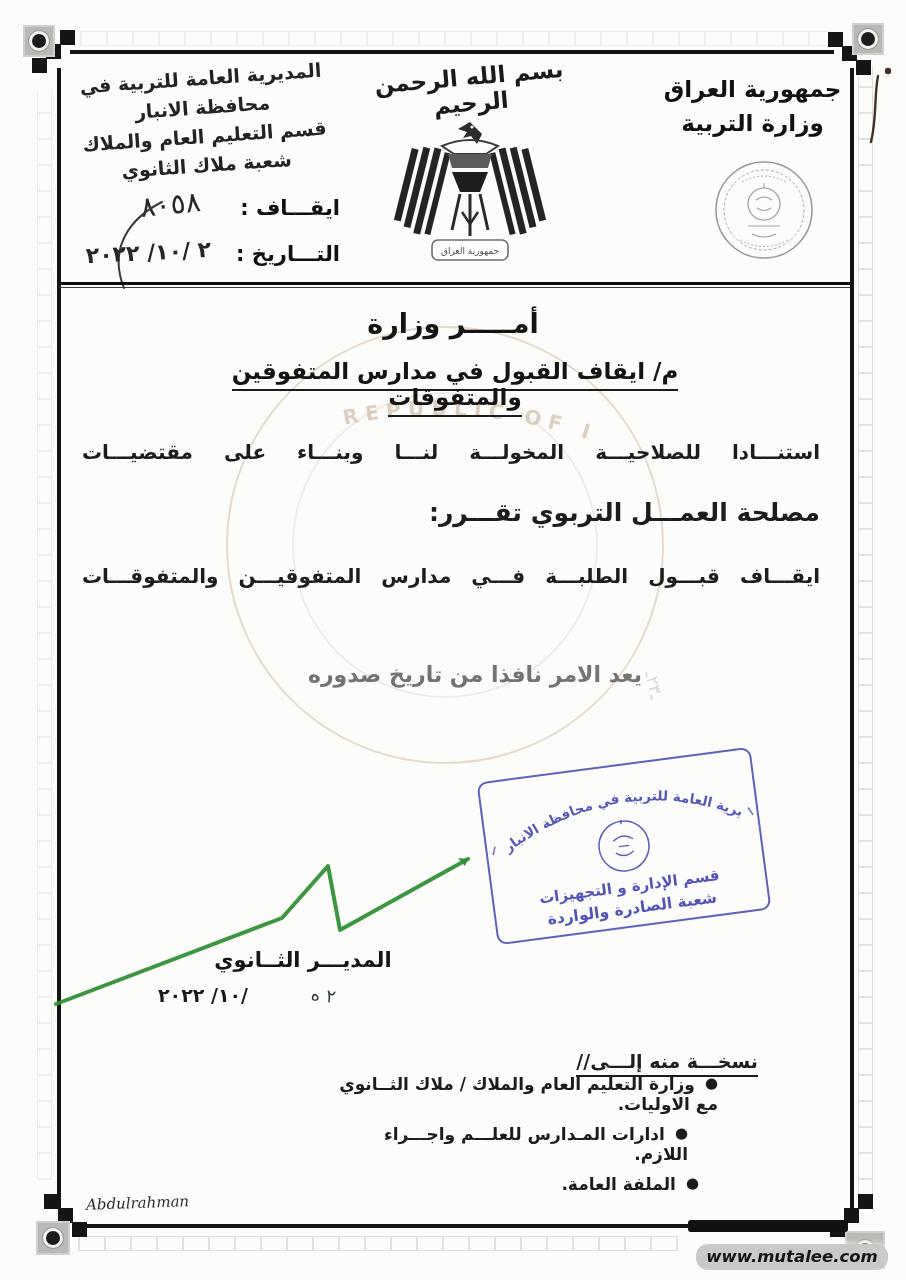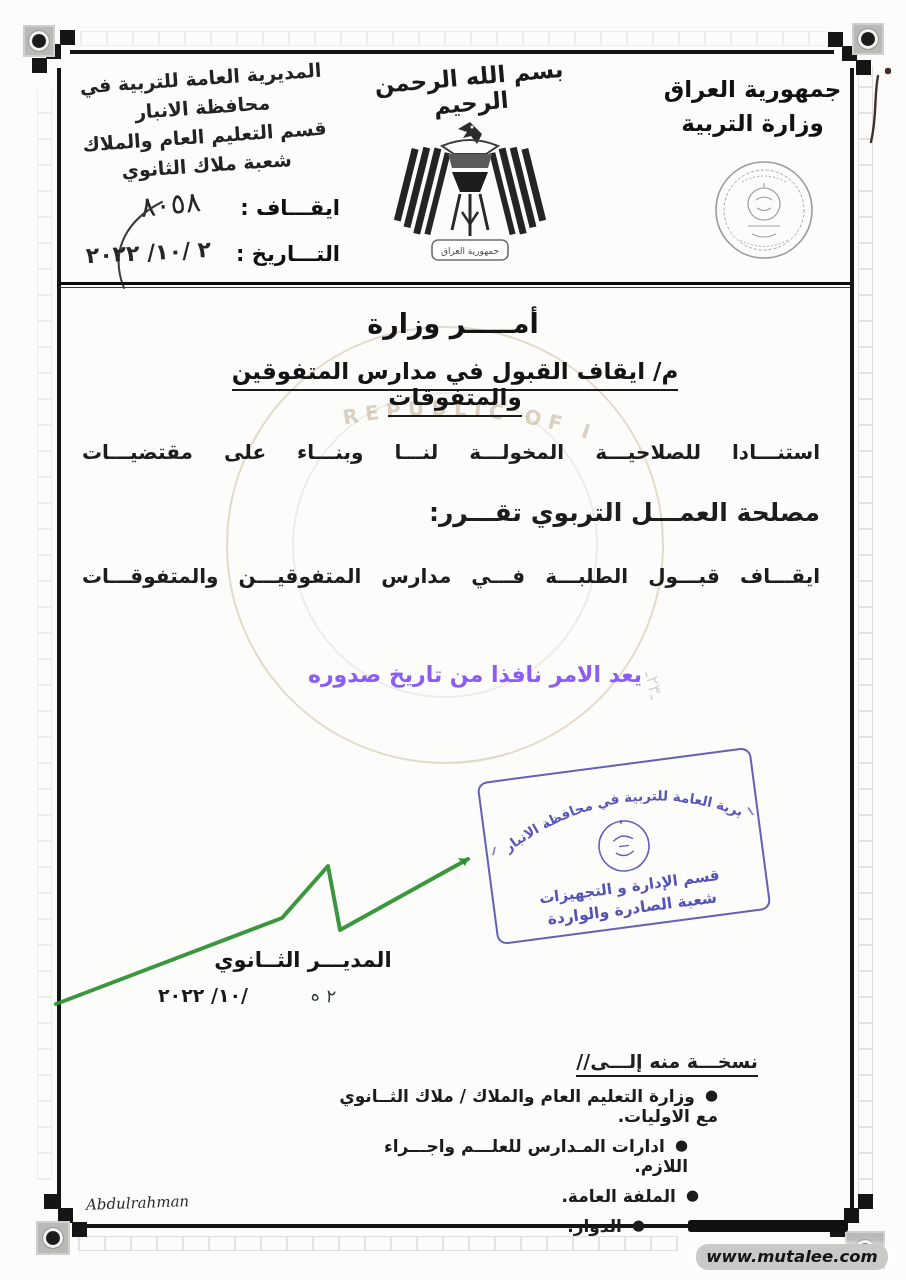--- a/index.html
+++ b/index.html
@@ -24,21 +24,21 @@
   .hdr-left{font-weight:700;font-size:19px;text-align:center;line-height:29px;color:#232323;transform:rotate(-4deg);}
   .lbl{font-weight:700;font-size:21px;color:#101010;}
   .sep{position:absolute;left:59px;width:791px;}
   .sep .l1{height:3px;background:#0d0d0d;}
   .sep .l2{height:1px;background:#3a3a3a;margin-top:2px;}
   
   .title-main{font-weight:700;font-size:27px;text-align:center;color:#141414;}
   .title-sub{font-weight:700;font-size:23px;color:#141414;border-bottom:2.5px solid #1c1c1c;padding-bottom:5px;}
   .bodyline{font-size:20px;font-weight:700;color:#1d1d1d;}
   .just{text-align:justify;text-align-last:justify;}
-  .eff{font-weight:700;font-size:22px;text-align:center;color:#8b5cf6;}
+  .eff{font-weight:700;font-size:22px;text-align:center;color:#737373;}
   
   #stamp{border:2.5px solid rgba(58,58,173,.8);border-radius:10px;transform:rotate(-7.5deg);}
   
   .dist{font-size:17px;font-weight:700;color:#1c1c1c;}
   .dist-h{font-size:19px;font-weight:700;border-bottom:2px solid #1c1c1c;padding-bottom:3px;}
   .bullet{display:inline-block;margin-left:10px;font-size:15px;transform:translateY(-2px);}
   .wm-pill{background:#c9c9c6;border-radius:12px;box-shadow:0 0 6px rgba(255,255,255,.9);
            font-style:italic;font-weight:700;font-size:16.5px;color:#141414;text-align:center;line-height:26px;}
   .ghost{color:rgba(150,135,150,.35);}
 </style>
@@ -201,24 +201,23 @@
 
   <svg class="abs" style="left:40px;top:842px;" width="470" height="172">
     <polyline points="16,162 242,76 288,24 300,88 428,17" fill="none" stroke="#2f9133" stroke-width="4" stroke-linecap="round" stroke-linejoin="round" opacity="0.95"></polyline>
     <path d="M428,17 l-10,-1 7,8 z" fill="#2f9133"></path>
   </svg>
   <div class="abs ar" style="left:208px;top:948px;width:190px;text-align:center;font-weight:700;font-size:21px;color:#151515;">المديـــر الثــانوي</div>
   <div class="abs ar" style="left:148px;top:984px;width:110px;font-weight:700;font-size:19px;color:#1a1a1a;text-align:center;">/١٠/ ٢٠٢٢</div>
   <div class="abs hand ar" style="left:276px;top:982px;width:60px;font-size:18px;transform:rotate(8deg);color:#33413a;">٢ ه</div>
 
   <div class="abs ar" style="right:148px;top:1050px;width:430px;text-align:right;">
-    <div style="margin-bottom:14px;"><span class="dist-h">نسخـــة منه إلـــى//</span></div>
+    <div style="margin-bottom:2px;"><span class="dist-h">نسخـــة منه إلـــى//</span></div>
     <div class="dist" style="margin:0 40px 10px 0;"><span class="bullet">●</span><span>وزارة التعليم العام والملاك / ملاك الثــانوي مع الاوليات.</span></div>
     <div class="dist" style="margin:0 70px 10px 0;"><span class="bullet">●</span><span>ادارات المـدارس للعلـــم واجـــراء اللازم.</span></div>
     <div class="dist" style="margin:0 59px 10px 0;"><span class="bullet">●</span><span>الملفة العامة.</span></div>
-    <div class="dist" style="margin:0 113px 0 0;"><span class="bullet">●</span><span>الدوار.</span></div>
   </div>
 
   <div class="abs" style="left:86px;top:1194px;font-family:'DejaVu Serif',serif;font-style:italic;font-size:15px;color:#2b2b2b;transform:rotate(-2deg);">Abdulrahman</div>
   <div class="abs" style="left:688px;top:1220px;width:160px;height:12px;background:#111;border-radius:3px;"></div>
   <div class="abs wm-pill" style="left:696px;top:1244px;width:192px;height:26px;">www.mutalee.com</div>
 
 </div>
 
 </body></html>

